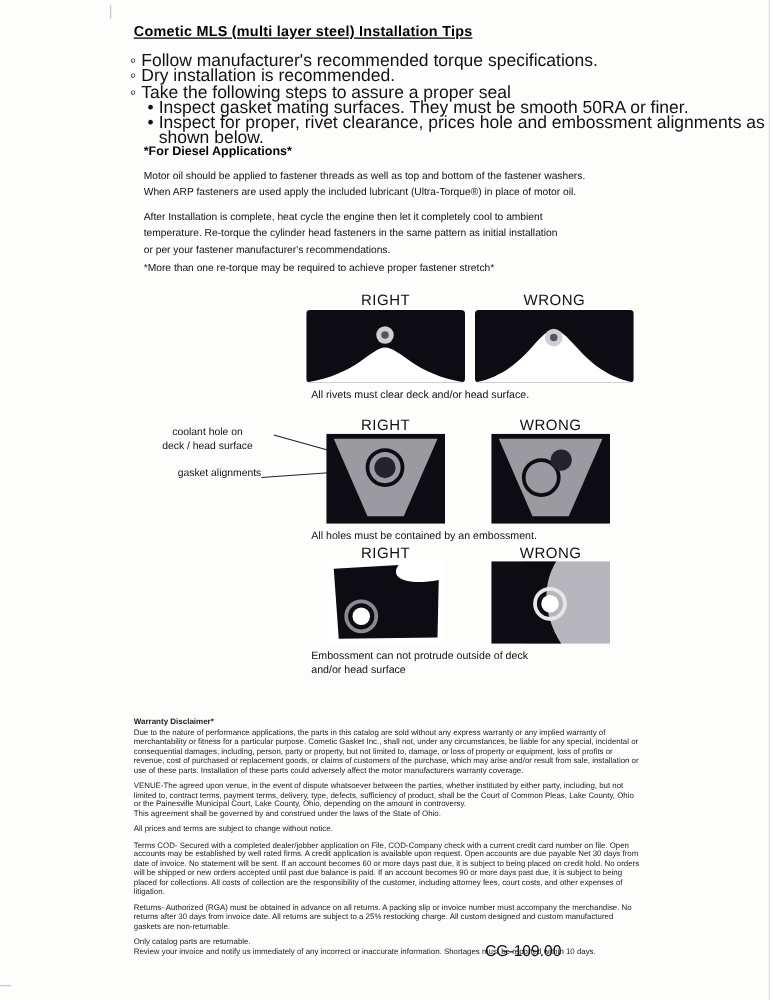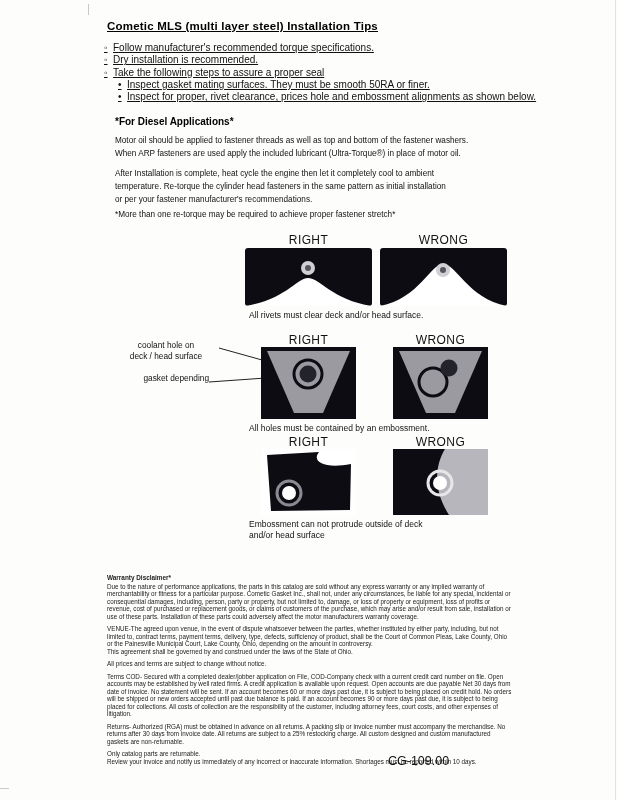--- a/index.html
+++ b/index.html
@@ -14,21 +14,21 @@
   .crop { position:absolute; background:#c9c9c9; }
   .crop.tl { left:88px; top:4px; width:1px; height:11px; }
   .crop.bl { left:0; top:788px; width:9px; height:1px; }
   .edge-right { position:absolute; right:2px; top:0; width:1px; height:100%; background:#e3e3e3; }
 
   .title {
     position:absolute; left:107px; top:20px;
     font-size:11.5px; font-weight:bold; text-decoration:underline;
     letter-spacing:0.2px; color:#000;
   }
-  .tips { position:absolute; left:104px; top:42px; font-size:10px; line-height:12.3px; color:#111;text-decoration:underline; }
+  .tips { position:absolute; left:104px; top:42px; font-size:14px; line-height:12.3px; color:#111; }
   .bullet { display:flex; }
   .marker { display:inline-block; width:9px; flex:0 0 9px; }
   .marker.open::before { content:"◦"; }
   .marker.filled::before { content:"•"; }
   .sub-group { margin-left:14px; }
 
   .heading {
     position:absolute; left:115px; top:116px;
     font-size:10px; font-weight:bold; color:#000;
   }
@@ -118,21 +118,21 @@
         <circle cx="63" cy="22" r="3" fill="#55555e"></circle>
       </svg>
     </div>
     <div class="caption" style="left:237px; top:80px;">All rivets must clear deck and/or head surface.</div>
 
     <div class="fig-label narrow" style="left:249px; top:103px;">RIGHT</div>
     <div class="fig-label narrow" style="left:381px; top:103px;">WRONG</div>
 
     <div class="annot" style="left:103px; top:110px; width:102px; text-align:center;">coolant hole on
 deck / head surface</div>
-    <div class="annot" style="left:95px; top:143px; width:102px; text-align:right;">gasket depending</div>
+    <div class="annot" style="left:95px; top:143px; width:102px; text-align:right;">gasket alignments</div>
     <svg class="annot-lines" style="left:193px; top:108px;" width="110" height="60" viewBox="0 0 110 60">
       <line x1="14" y1="10" x2="100" y2="34" stroke="#222" stroke-width="1"></line>
       <line x1="4" y1="44" x2="89" y2="38" stroke="#222" stroke-width="1"></line>
     </svg>
 
     <div class="fig" style="left:249px; top:117px;">
       <svg width="95" height="72" viewBox="0 0 95 72">
         <rect width="95" height="72" fill="#0c0c12"></rect>
         <path d="M6,4 L89,4 L62,66 L33,66 Z" fill="#9a9aa0"></path>
         <circle cx="47" cy="27" r="14" fill="none" stroke="#0c0c12" stroke-width="3"></circle>

